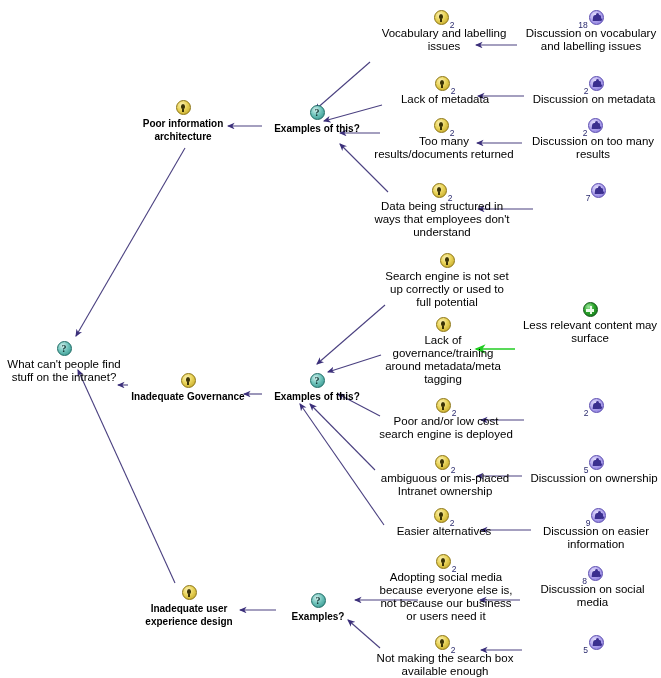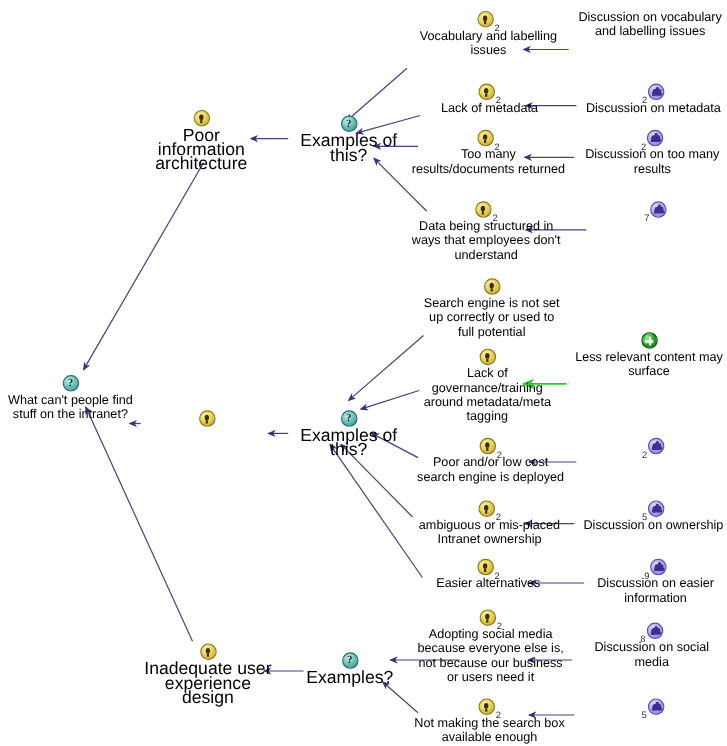--- a/index.html
+++ b/index.html
@@ -36,22 +36,22 @@
   .node .icon-row {
     position: relative;
     height: 17px;
     display: block;
   }
   .node .label {
     display: block;
     font-size: 11.5px;
   }
   .node.bold .label {
-    font-weight: normal;
-    font-size: 16px;
+    font-weight: bold;
+    font-size: 10px;
   }
   
   .ic {
     display: inline-block;
     vertical-align: middle;
   }
   .ic-bulb {
     width: 15px; height: 15px;
     border-radius: 50%;
     background: radial-gradient(circle at 38% 32%, #fdf3b8 0%, #e8d257 45%, #b99d1f 100%);
@@ -190,33 +190,33 @@
       </g>
   </svg>
   <div id="nodes">
       <div class="node" style="left: 4px; top: 341px; width: 120px;"><span class="icon-row"><span class="ic ic-question">?</span></span><span class="label">What can't people find
 stuff on the intranet?</span></div>
       <div class="node bold" style="left: 128px; top: 100px; width: 110px;"><span class="icon-row"><span class="ic ic-bulb"></span></span><span class="label">Poor information
 architecture</span></div>
       <div class="node bold" style="left: 262px; top: 105px; width: 110px;"><span class="icon-row"><span class="ic ic-question">?</span></span><span class="label">Examples of this?</span></div>
       <div class="node" style="left: 374px; top: 10px; width: 140px;"><span class="icon-row"><span class="ic ic-bulb"></span><span class="cnt cnt-r">2</span></span><span class="label">Vocabulary and labelling
 issues</span></div>
-      <div class="node" style="left: 521px; top: 10px; width: 140px;"><span class="label">Discussion on vocabulary
+      <div class="node" style="left: 521px; top: 10px; width: 140px;"><span class="icon-row"><span class="cnt cnt-l">18</span><span class="ic ic-disc"></span></span><span class="label">Discussion on vocabulary
 and labelling issues</span></div>
       <div class="node" style="left: 395px; top: 76px; width: 100px;"><span class="icon-row"><span class="ic ic-bulb"></span><span class="cnt cnt-r">2</span></span><span class="label">Lack of metadata</span></div>
       <div class="node" style="left: 528px; top: 76px; width: 132px;"><span class="icon-row"><span class="cnt cnt-l">2</span><span class="ic ic-disc"></span></span><span class="label">Discussion on metadata</span></div>
       <div class="node" style="left: 367px; top: 118px; width: 154px;"><span class="icon-row"><span class="ic ic-bulb"></span><span class="cnt cnt-r">2</span></span><span class="label">Too many
 results/documents returned</span></div>
       <div class="node" style="left: 527px; top: 118px; width: 132px;"><span class="icon-row"><span class="cnt cnt-l">2</span><span class="ic ic-disc"></span></span><span class="label">Discussion on too many
 results</span></div>
       <div class="node" style="left: 367px; top: 183px; width: 150px;"><span class="icon-row"><span class="ic ic-bulb"></span><span class="cnt cnt-r">2</span></span><span class="label">Data being structured in
 ways that employees don't
 understand</span></div>
       <div class="node" style="left: 537px; top: 183px; width: 118px;"><span class="icon-row"><span class="cnt cnt-l">7</span><span class="ic ic-disc"></span></span></div>
-      <div class="node bold" style="left: 123px; top: 373px; width: 130px;"><span class="icon-row"><span class="ic ic-bulb"></span></span></div>
+      <div class="node bold" style="left: 123px; top: 373px; width: 130px;"><span class="icon-row"><span class="ic ic-bulb"></span></span><span class="label">Inadequate Governance</span></div>
       <div class="node bold" style="left: 262px; top: 373px; width: 110px;"><span class="icon-row"><span class="ic ic-question">?</span></span><span class="label">Examples of this?</span></div>
       <div class="node" style="left: 377px; top: 253px; width: 140px;"><span class="icon-row"><span class="ic ic-bulb"></span></span><span class="label">Search engine is not set
 up correctly or used to
 full potential</span></div>
       <div class="node" style="left: 381px; top: 317px; width: 124px;"><span class="icon-row"><span class="ic ic-bulb"></span></span><span class="label">Lack of
 governance/training
 around metadata/meta
 tagging</span></div>
       <div class="node" style="left: 519px; top: 302px; width: 142px;"><span class="icon-row"><span class="ic ic-plus"></span></span><span class="label">Less relevant content may
 surface</span></div>

